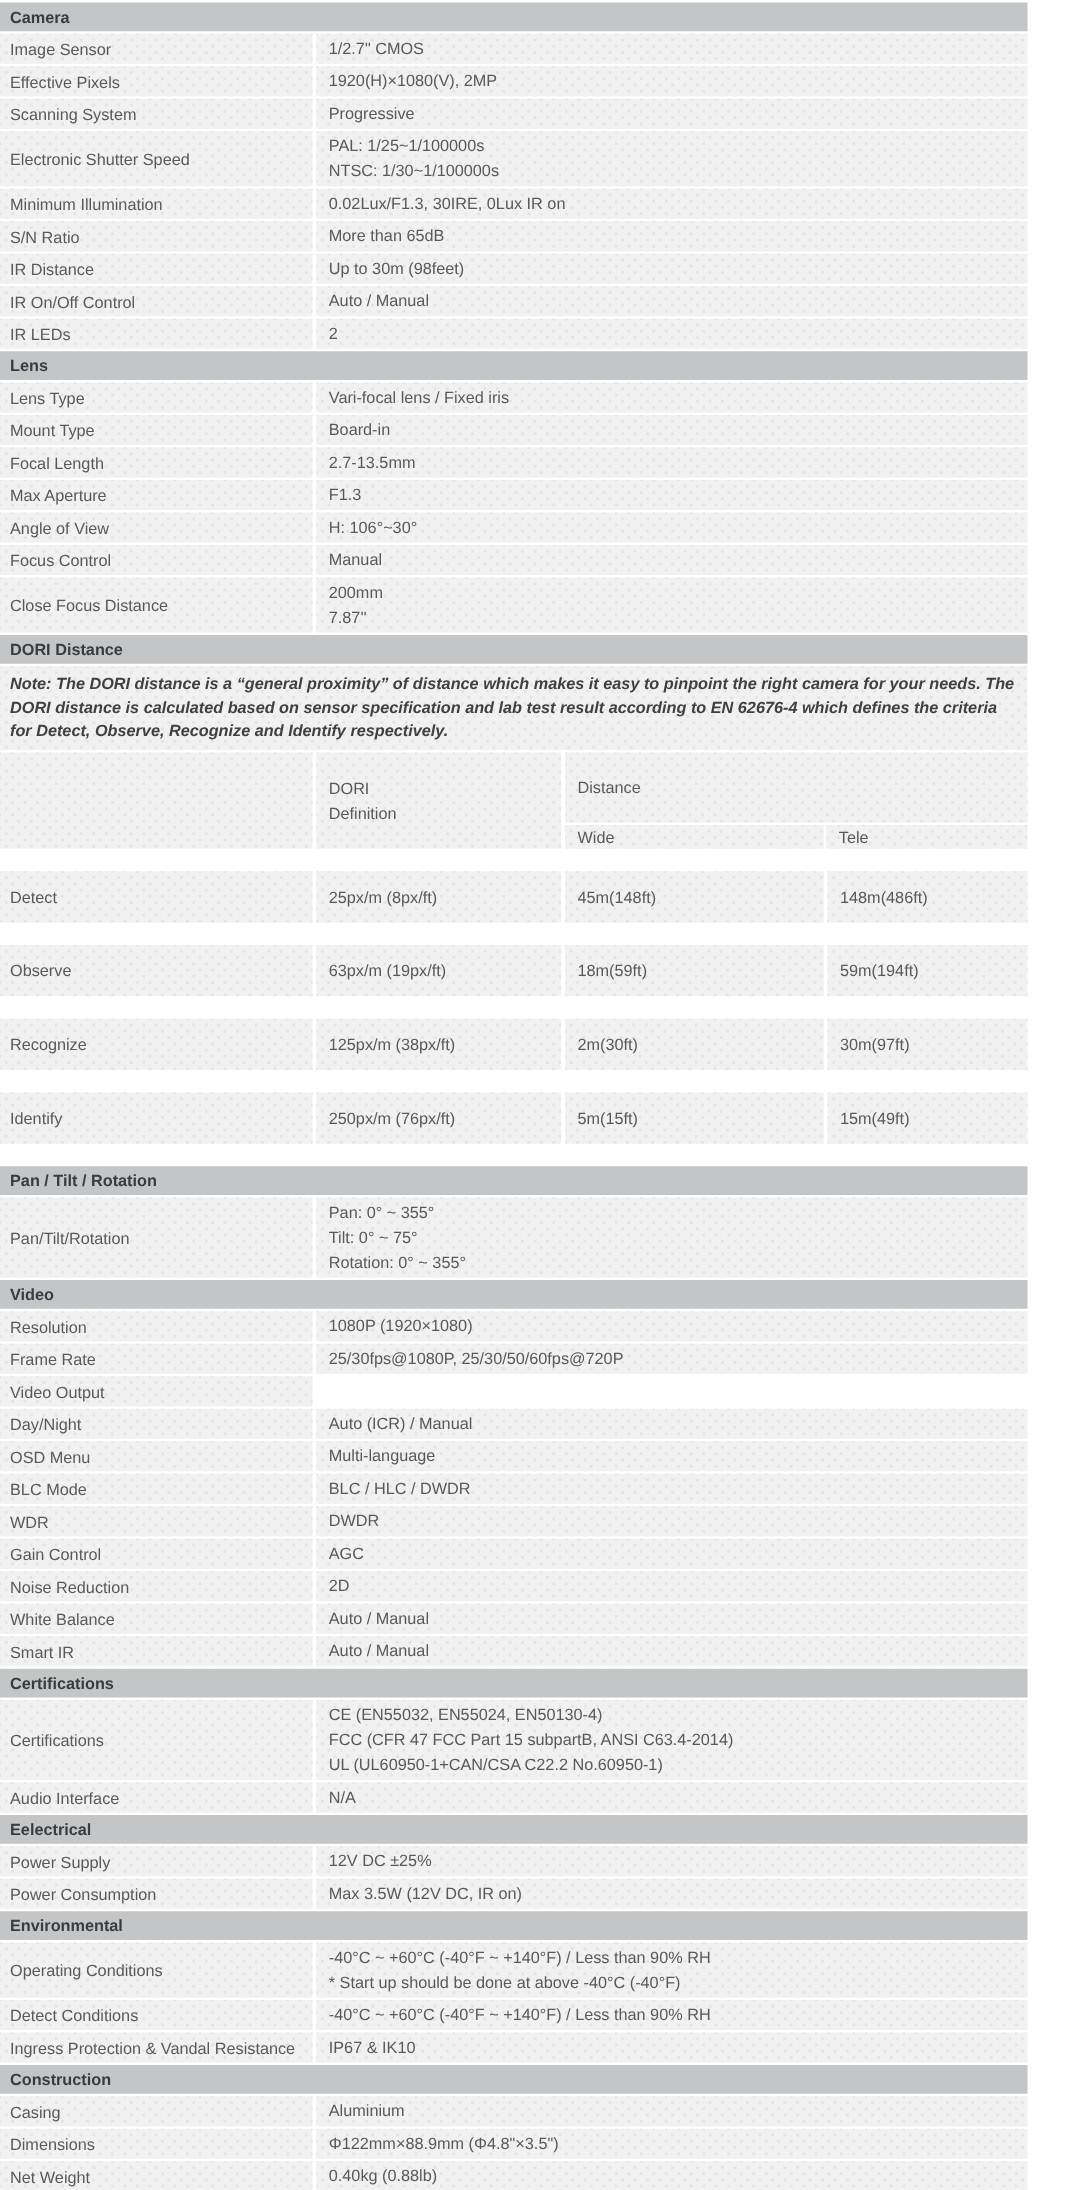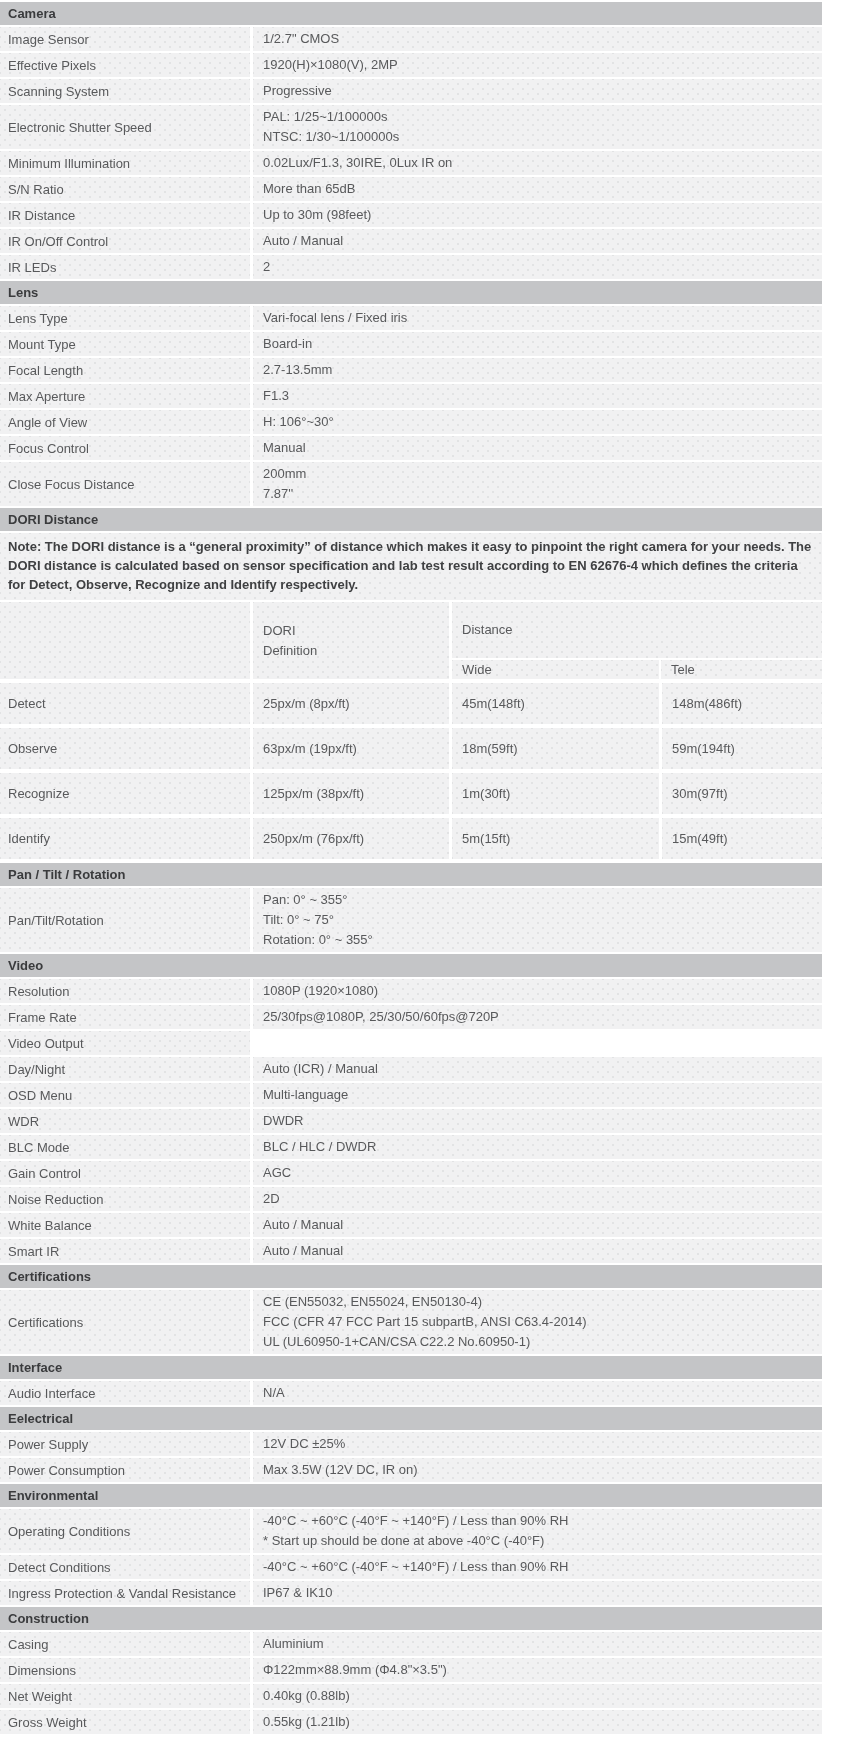--- a/index.html
+++ b/index.html
@@ -48,24 +48,25 @@
     justify-content: center;
   }
   .value-line { line-height: 20px; }
 
   .note-row {
     padding: 4px 8px 6px 8px;
     margin-bottom: 2px;
     font-weight: 700;
     color: #3f4042;
     line-height: 19px;
+    font-style: italic;
   }
 
   
-  .dori-row { display: flex; gap: 3px; margin-bottom: 4px; }
+  .dori-row { display: flex; gap: 3px; margin-bottom: 18px; }
   .dc1 { flex: 0 0 250px; padding: 13px 8px; display: flex; align-items: center; text-align: right; }
   .dc2 { flex: 0 0 196px; padding: 2px 10px; display: flex; align-items: center; line-height: 20px; }
   .dc3 { flex: 0 0 207px; padding: 2px 10px; display: flex; align-items: center; line-height: 20px; }
   .dc4 { flex: 1; padding: 2px 10px; display: flex; align-items: center; line-height: 20px; }
   .dori-def-wrap { display: block; width: 75px; }
   .dhr { flex: 1; display: flex; flex-direction: column; gap: 2px; }
   .dhr-distance { padding: 18px 10px; line-height: 20px; }
   .dhr-sub { display: flex; gap: 2px; flex: 1; }
   .dhr-wide { flex: 0 0 207px; padding: 2px 10px; display: flex; align-items: center; }
   .dhr-tele { flex: 1; padding: 2px 10px; display: flex; align-items: center; }
@@ -197,21 +198,21 @@
     </div>
     <div class="dori-row">
       <div class="cell dotted dc1">Observe</div>
       <div class="cell dotted dc2">63px/m (19px/ft)</div>
       <div class="cell dotted dc3">18m(59ft)</div>
       <div class="cell dotted dc4">59m(194ft)</div>
     </div>
     <div class="dori-row">
       <div class="cell dotted dc1">Recognize</div>
       <div class="cell dotted dc2">125px/m (38px/ft)</div>
-      <div class="cell dotted dc3">1m(30ft)</div>
+      <div class="cell dotted dc3">2m(30ft)</div>
       <div class="cell dotted dc4">30m(97ft)</div>
     </div>
     <div class="dori-row">
       <div class="cell dotted dc1">Identify</div>
       <div class="cell dotted dc2">250px/m (76px/ft)</div>
       <div class="cell dotted dc3">5m(15ft)</div>
       <div class="cell dotted dc4">15m(49ft)</div>
     </div>
     <div class="section-header">Pan / Tilt / Rotation</div>
     <div class="spec-row">
@@ -244,29 +245,29 @@
         <div class="value-line">Auto (ICR) / Manual</div>
       </div>
     </div>
     <div class="spec-row">
       <div class="cell dotted cell-label">OSD Menu</div>
       <div class="cell dotted cell-value">
         <div class="value-line">Multi-language</div>
       </div>
     </div>
     <div class="spec-row">
+      <div class="cell dotted cell-label">BLC Mode</div>
+      <div class="cell dotted cell-value">
+        <div class="value-line">BLC / HLC / DWDR</div>
+      </div>
+    </div>
+    <div class="spec-row">
       <div class="cell dotted cell-label">WDR</div>
       <div class="cell dotted cell-value">
         <div class="value-line">DWDR</div>
-      </div>
-    </div>
-    <div class="spec-row">
-      <div class="cell dotted cell-label">BLC Mode</div>
-      <div class="cell dotted cell-value">
-        <div class="value-line">BLC / HLC / DWDR</div>
       </div>
     </div>
     <div class="spec-row">
       <div class="cell dotted cell-label">Gain Control</div>
       <div class="cell dotted cell-value">
         <div class="value-line">AGC</div>
       </div>
     </div>
     <div class="spec-row">
       <div class="cell dotted cell-label">Noise Reduction</div>
@@ -288,21 +289,20 @@
     </div>
     <div class="section-header">Certifications</div>
     <div class="spec-row">
       <div class="cell dotted cell-label">Certifications</div>
       <div class="cell dotted cell-value">
         <div class="value-line">CE (EN55032, EN55024, EN50130-4)</div>
         <div class="value-line">FCC (CFR 47 FCC Part 15 subpartB, ANSI C63.4-2014)</div>
         <div class="value-line">UL (UL60950-1+CAN/CSA C22.2 No.60950-1)</div>
       </div>
     </div>
-    <div class="section-header">Interface</div>
     <div class="spec-row">
       <div class="cell dotted cell-label">Audio Interface</div>
       <div class="cell dotted cell-value">
         <div class="value-line">N/A</div>
       </div>
     </div>
     <div class="section-header">Eelectrical</div>
     <div class="spec-row">
       <div class="cell dotted cell-label">Power Supply</div>
       <div class="cell dotted cell-value">

